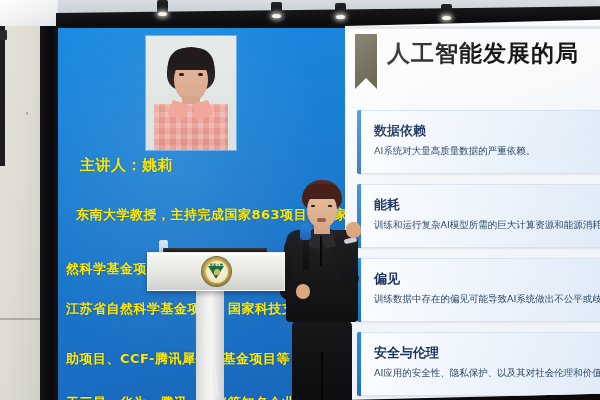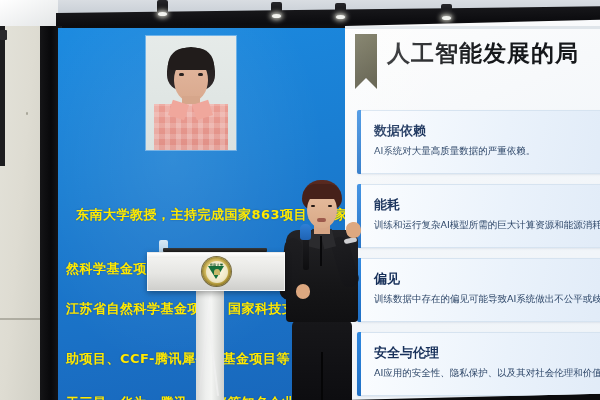--- a/index.html
+++ b/index.html
@@ -193,20 +193,21 @@
       <div class="p-face"></div>
       <div class="p-hair2"></div>
       <div class="p-eye" style="left:33px;"></div>
       <div class="p-eye" style="left:52px;"></div>
       <div class="p-neck"></div>
       <div class="p-shirt"></div>
       <div class="p-collarL"></div>
       <div class="p-collarR"></div>
     </div>
 
+    <div class="blue-line" style="left:22px;top:128px;font-size:15px;">主讲人：姚莉</div>
     <div class="blue-line" style="left:18px;top:178px;font-size:13px;">东南大学教授，主持完成国家863项目、国家自</div>
     <div class="blue-line" style="left:8px;top:232px;font-size:13px;">然科学基金项目</div>
     <div class="blue-line" style="left:8px;top:272px;font-size:13px;">江苏省自然科学基金项目、国家科技支撑计划</div>
     <div class="blue-line" style="left:8px;top:322px;font-size:13px;">助项目、CCF-腾讯犀牛鸟基金项目等，多项成果</div>
     <div class="blue-line" style="left:8px;top:366px;font-size:13px;">于三星、华为、腾讯、中兴等知名企业。</div>
   </div>
 
   <div class="slide">
     <div class="slide-inner">
       <div class="slide-top-edge"></div>

